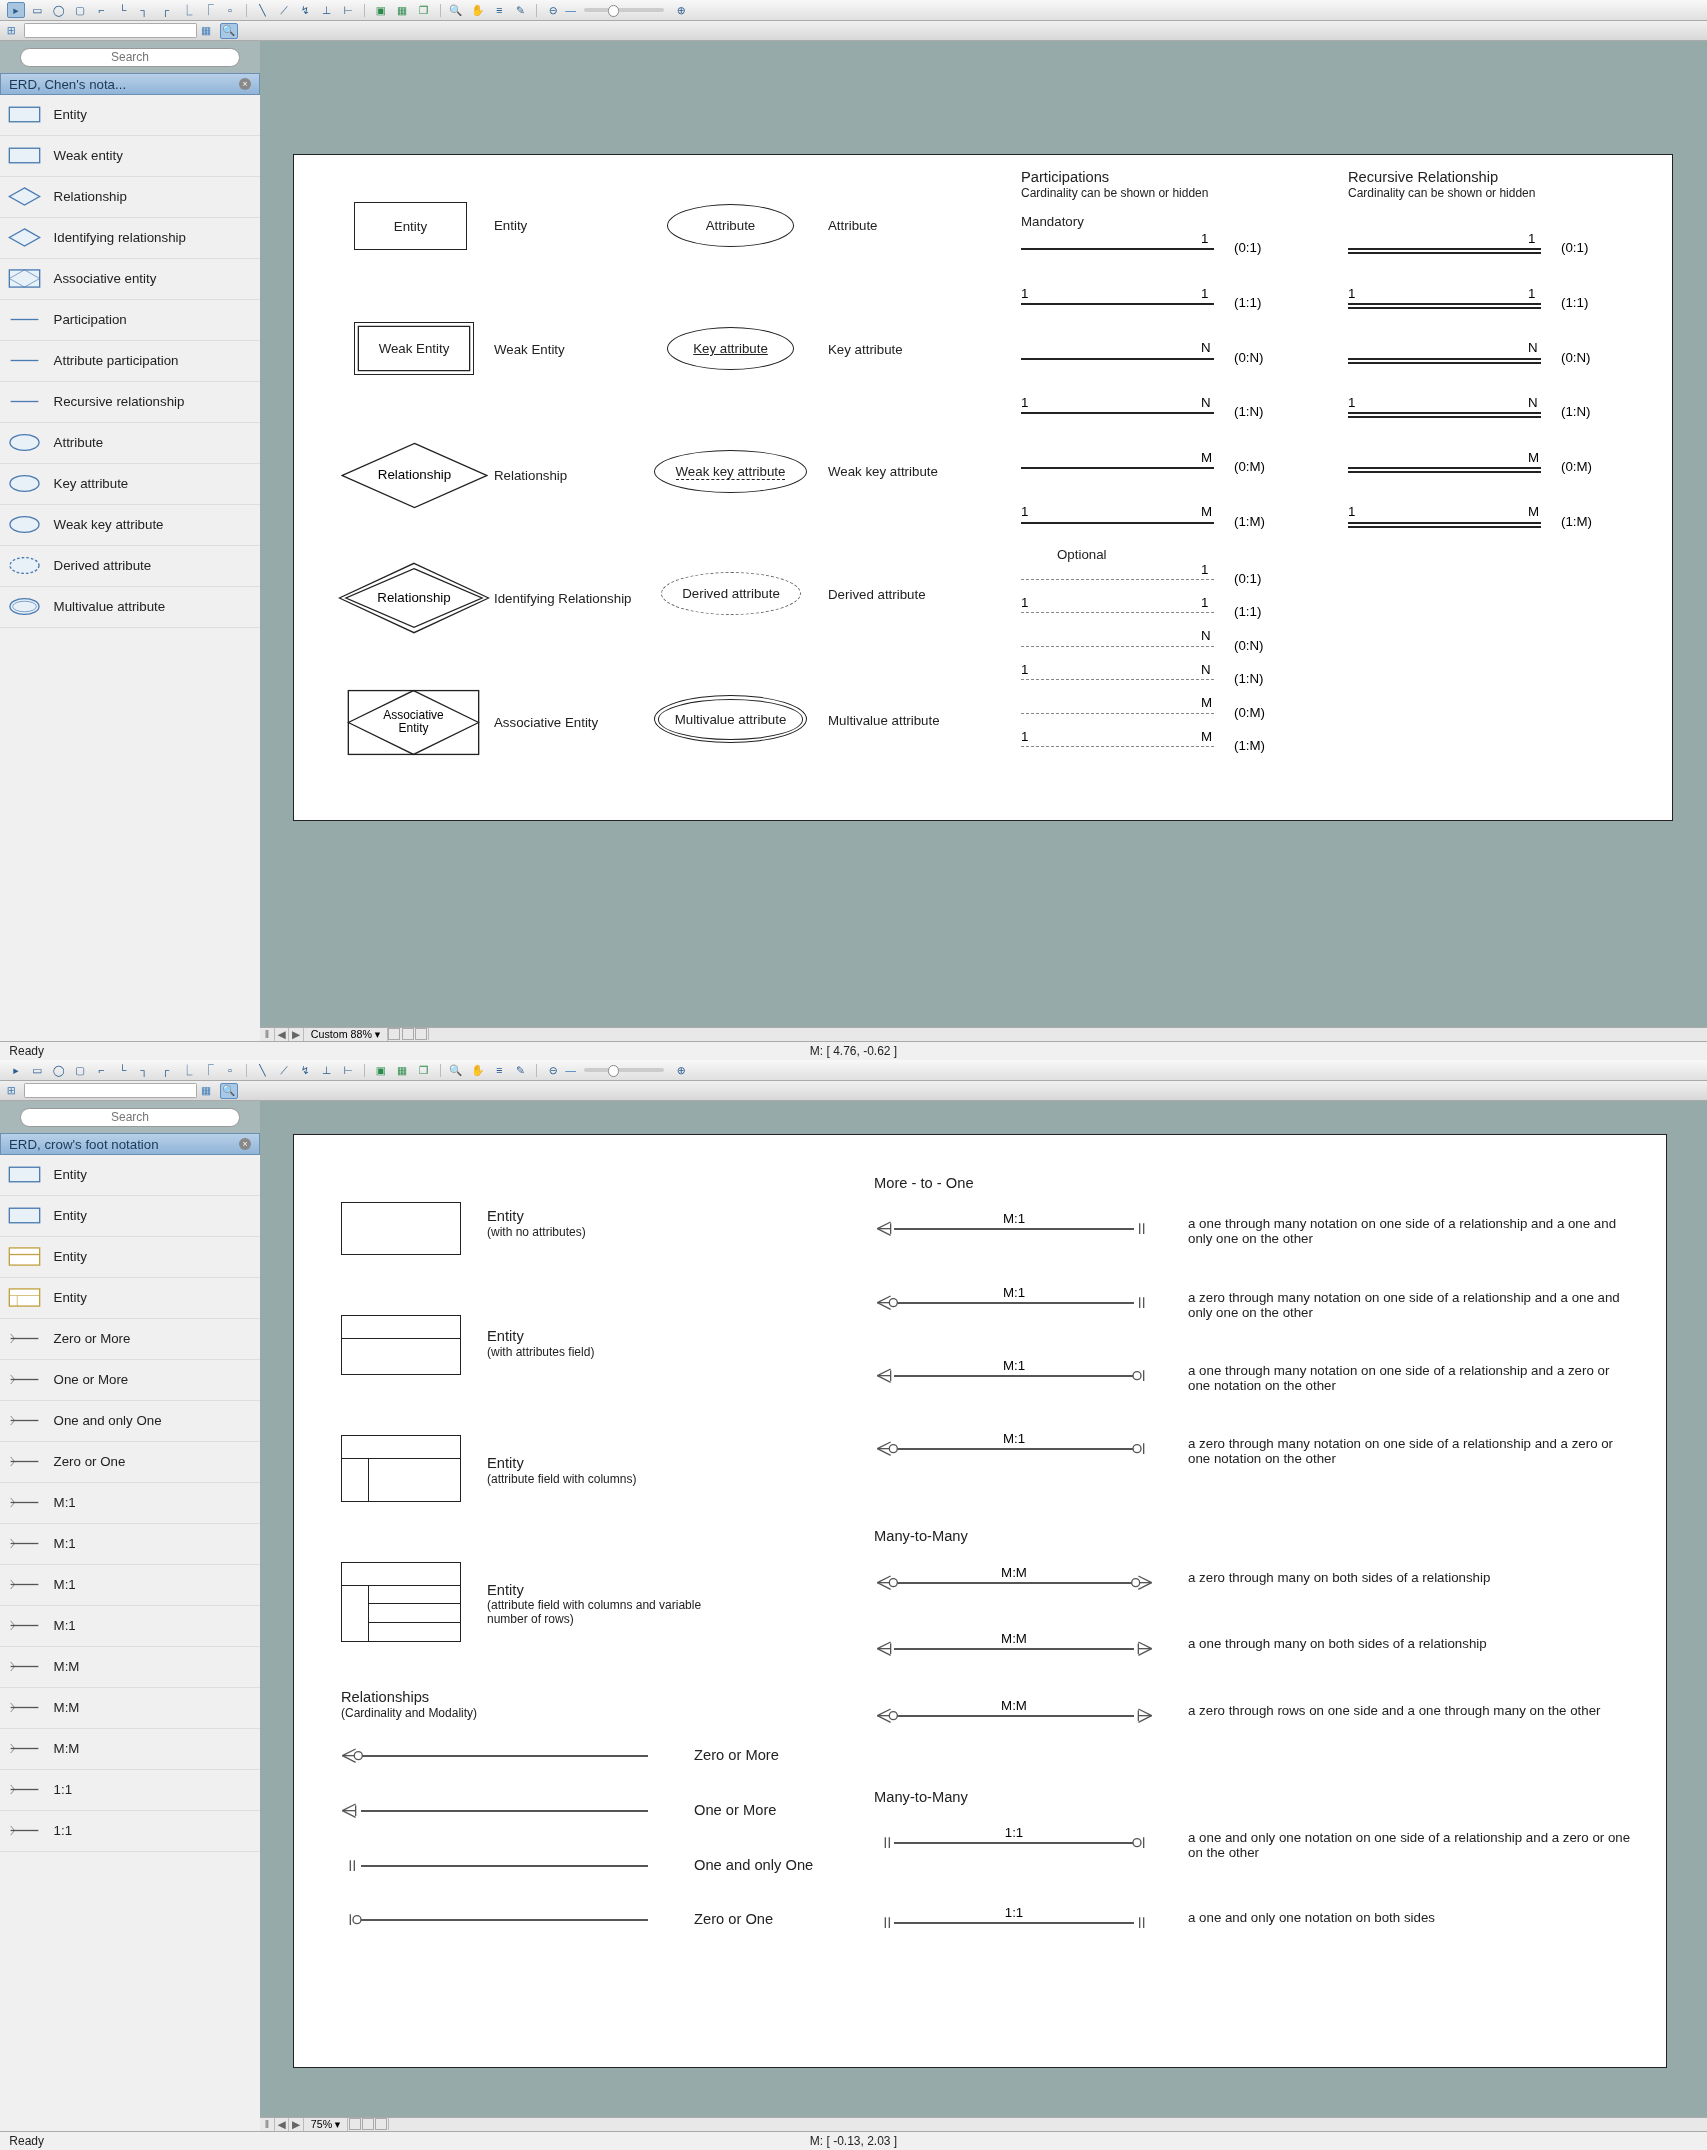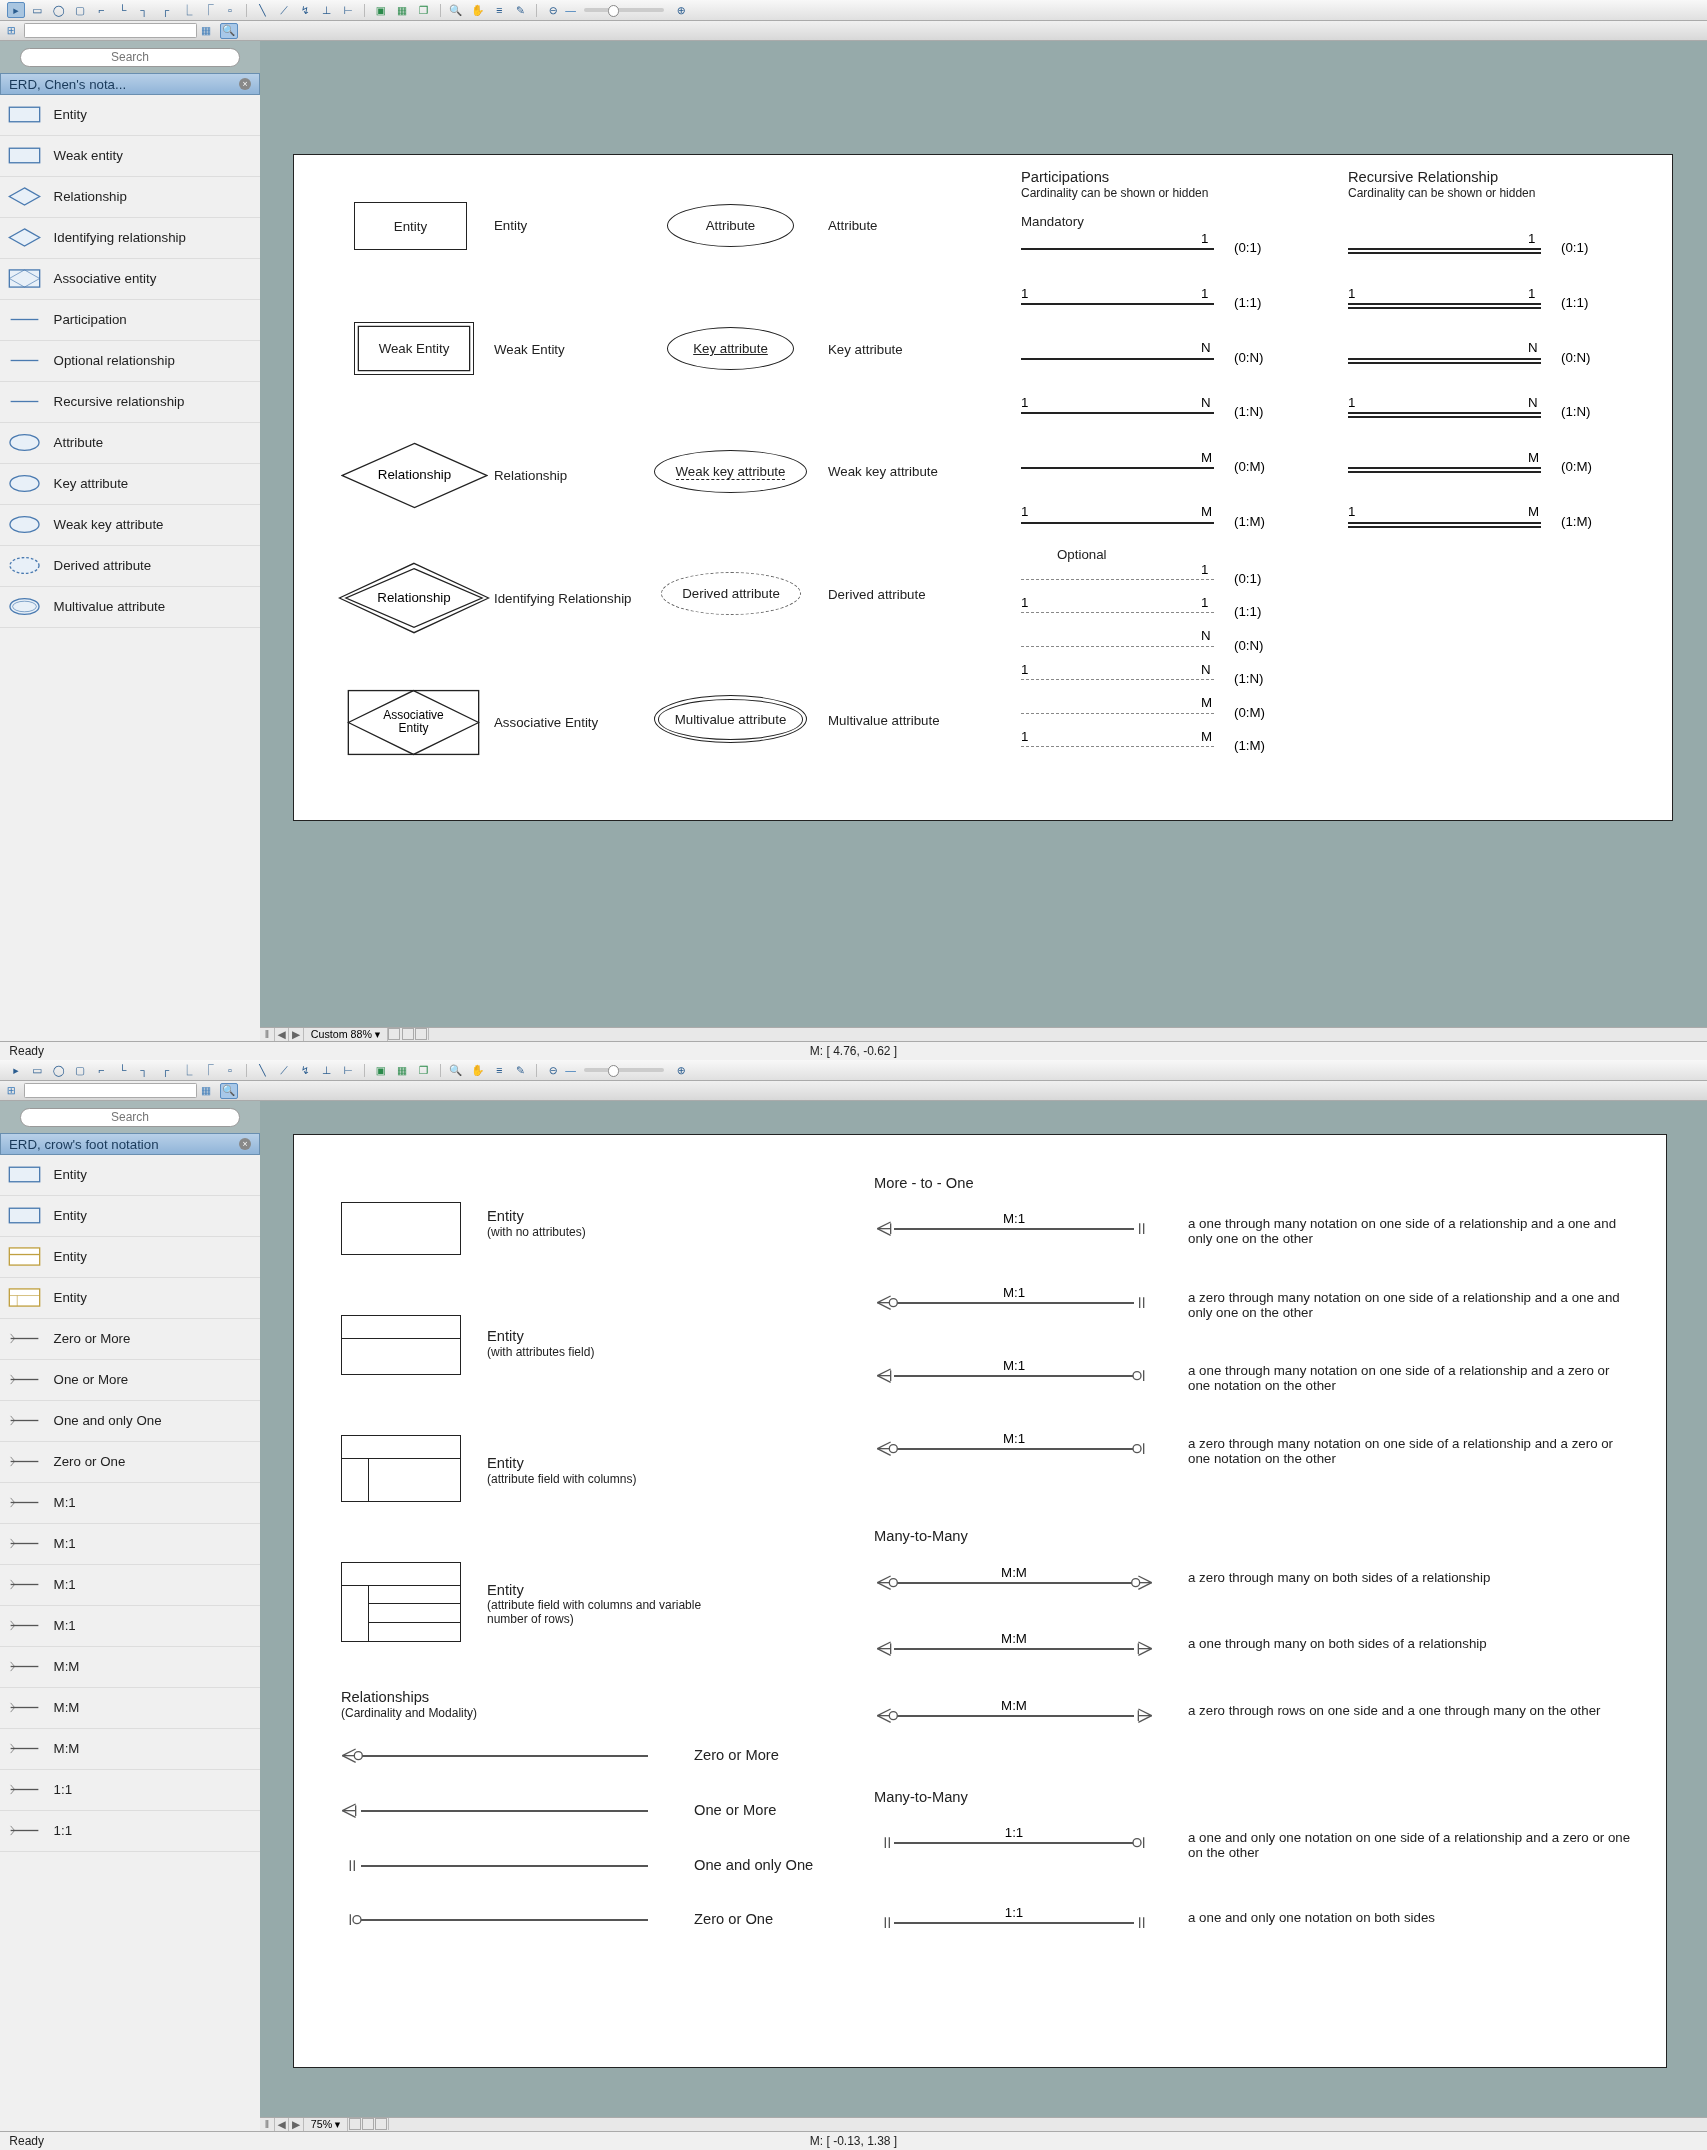--- a/index.html
+++ b/index.html
@@ -166,21 +166,21 @@
               </svg>
             </div>
             <div class="lib-lbl">Participation</div>
           </div>
           <div class="lib-item">
             <div class="lib-icon">
               <svg width="33" height="23" viewBox="0 0 50 34">
                 <line x1="4" y1="17" x2="46" y2="17" stroke="#4a7ab0" stroke-width="2"></line>
               </svg>
             </div>
-            <div class="lib-lbl">Optional relationship</div>
+            <div class="lib-lbl">Attribute participation</div>
           </div>
           <div class="lib-item">
             <div class="lib-icon">
               <svg width="33" height="23" viewBox="0 0 50 34">
                 <line x1="4" y1="17" x2="46" y2="17" stroke="#4a7ab0" stroke-width="2"></line>
               </svg>
             </div>
             <div class="lib-lbl">Recursive relationship</div>
           </div>
           <div class="lib-item">
@@ -873,16 +873,16 @@
       </div>
   <div class="hs-pages">
         <div class="hs-pg"></div>
         <div class="hs-pg"></div>
         <div class="hs-pg"></div>
       </div>
   <div class="hs-track"></div>
  </div>
  <div class="status">
   <span>Ready</span>
-  <span class="coords">M: [ -0.13, 1.38 ]</span>
+  <span class="coords">M: [ -0.13, 2.03 ]</span>
  </div>
 </div>
 
 
 </body></html>

